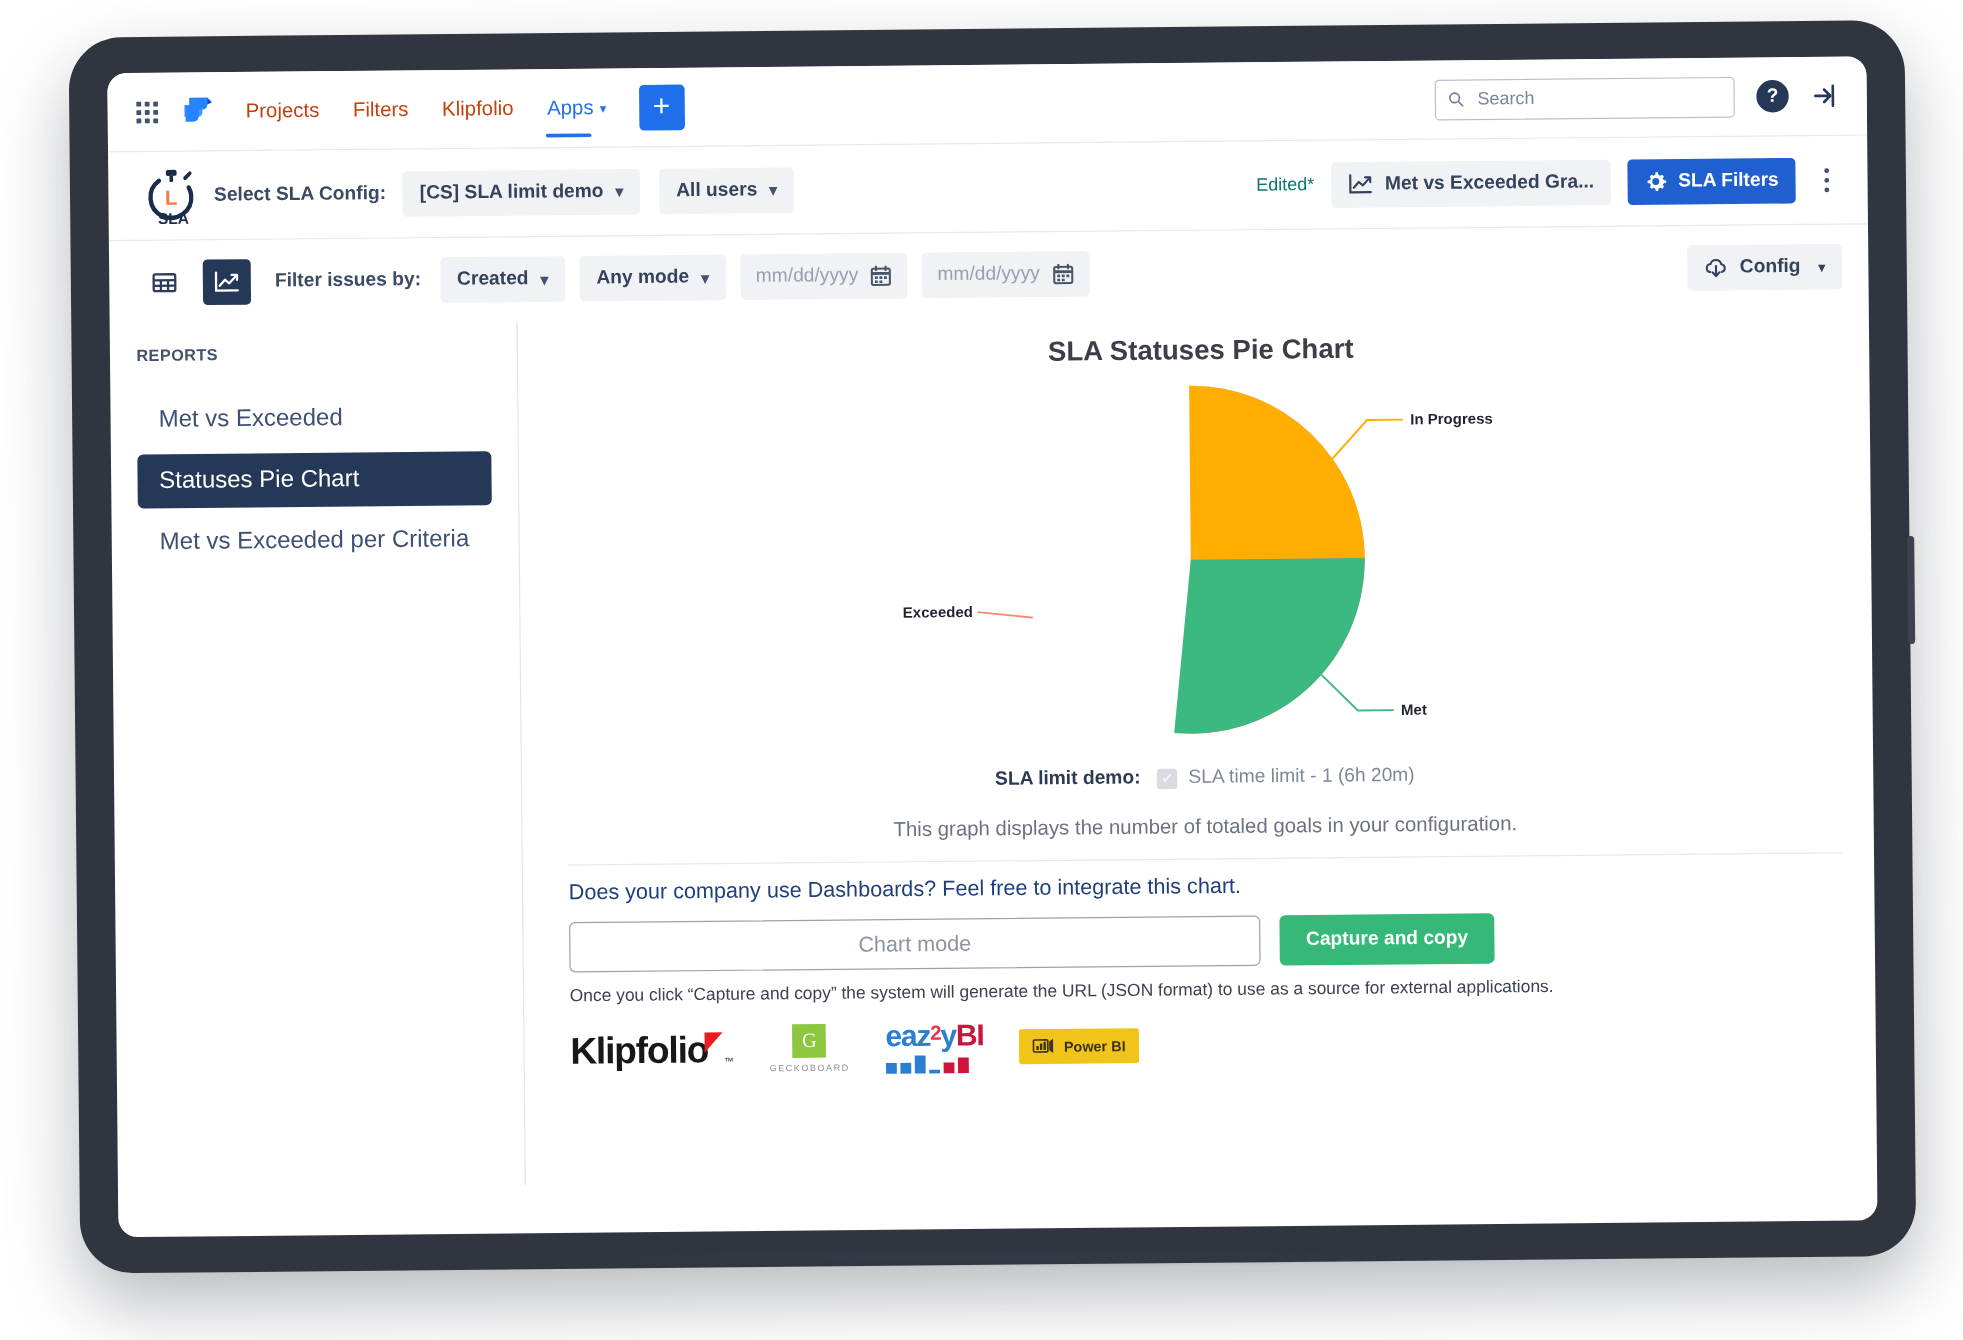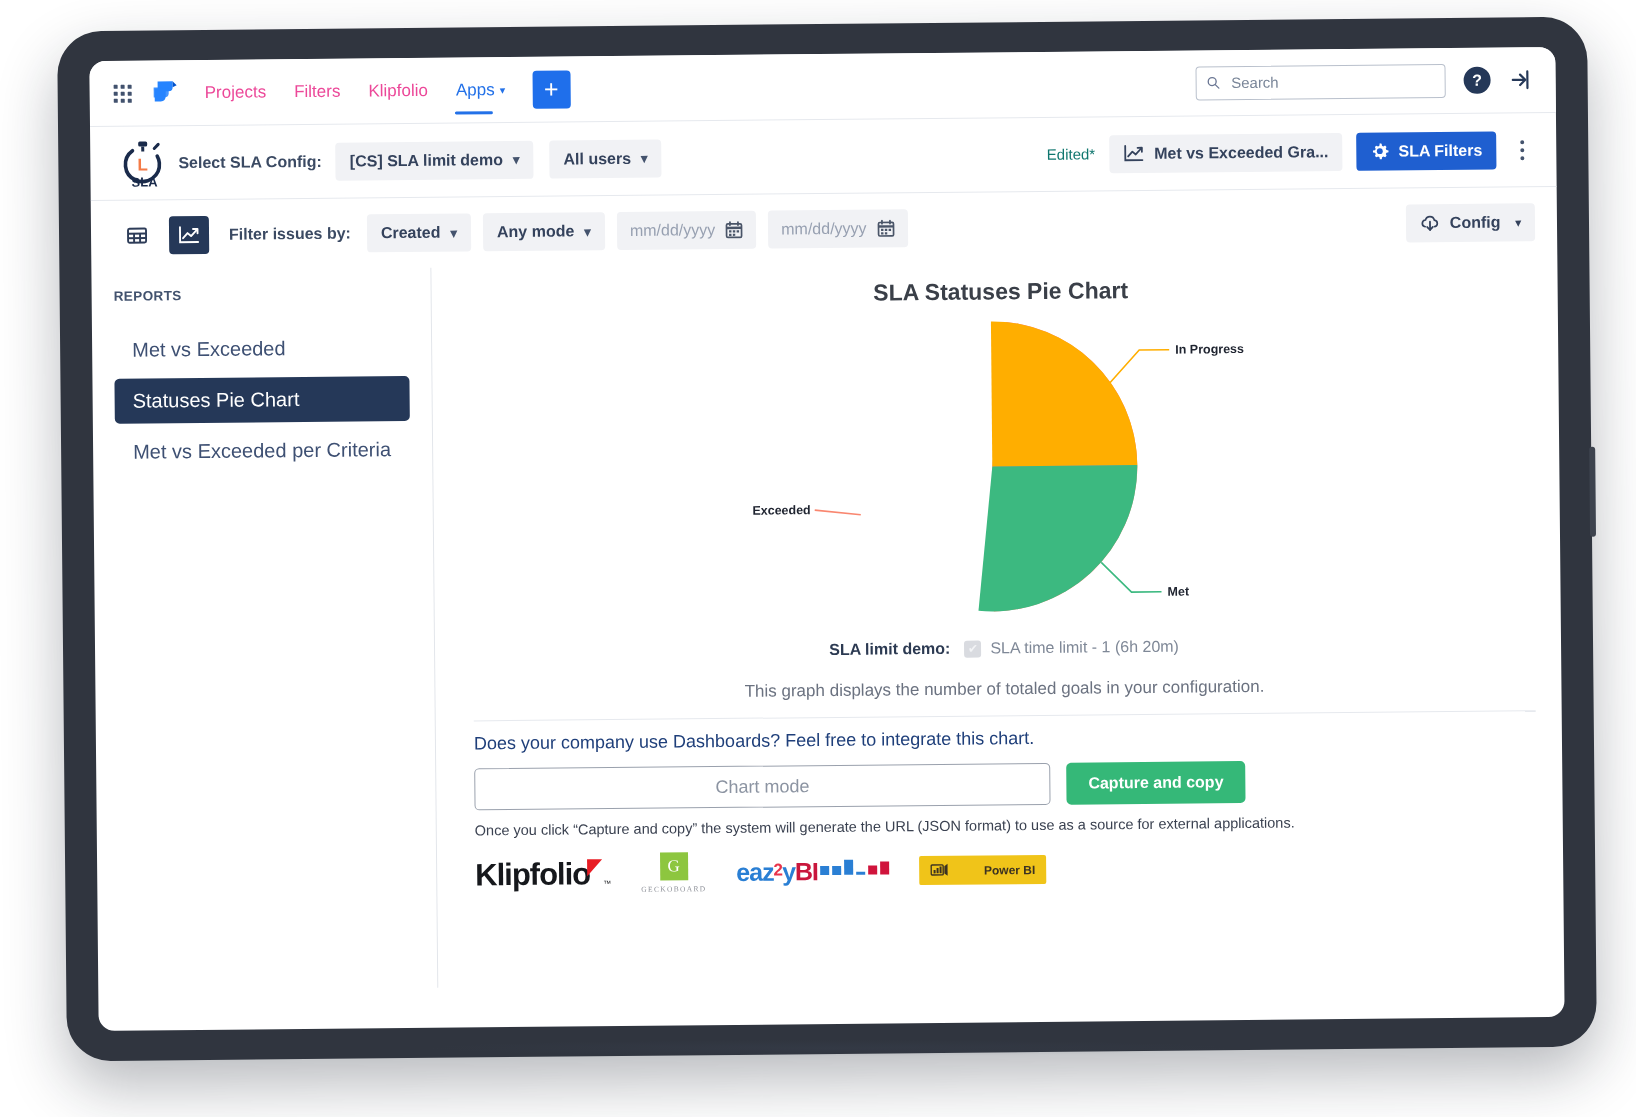--- a/index.html
+++ b/index.html
@@ -53,21 +53,21 @@
     padding: 0 22px 0 24px;
     border-bottom: 1px solid #e6e9ee;
     background: #fff;
   }
   .grid-icon { display: grid; grid-template-columns: repeat(3,4px); grid-gap: 3px; margin-right: 20px; cursor: pointer; }
   .grid-icon i { width: 4px; height: 4px; background: #42526e; display: block; border-radius: .5px; }
 
   .jira-logo { margin-right: 26px; display: flex; align-items: center; cursor: pointer; }
 
   .nav-item {
-    font-size: 17px; color: #ec4899; font-weight: 500;
+    font-size: 17px; color: #c2410c; font-weight: 500;
     margin-right: 26px; cursor: pointer; position: relative;
     padding: 20px 1px; white-space: nowrap;
   }
   .nav-item.active { color: #2371e8; }
   .nav-item.active::after {
     content:""; position:absolute; left:0; right:14px; bottom:6px; height:3px; background:#2371e8; border-radius:2px;
   }
   .caret { display:inline-block; margin-left:5px; font-size: 11px; vertical-align: 1px; }
 
   .create-btn {
@@ -190,33 +190,33 @@
     margin-left:-3px; margin-bottom: 13px;
   }
   .klip-tm { font-size:8px; color:#16181c; margin-left:1px; margin-bottom:1px; }
 
   
   .gecko { display:flex; flex-direction:column; align-items:center; gap:4px; }
   .gecko-sq {
     width: 28px; height: 28px; background:#8dc63f; display:flex; align-items:center; justify-content:center;
     color:#fff; font-size:17px; font-family:"Liberation Serif", serif;
   }
-  .gecko-txt { font-size:7.5px; letter-spacing:1.3px; color:#8e9199;font-family:Liberation Serif, serif; }
-
-  
-  .eazy { display:flex; flex-direction:row; gap: 2px; }
+  .gecko-txt { font-size:7.5px; letter-spacing:1.3px; color:#8e9199; }
+
+  
+  .eazy { display:flex; flex-direction:column; gap: 2px; }
   .eazy-top { font-size: 25px; font-weight:700; line-height:1; letter-spacing:-1px; }
   .eazy-bars { display:flex; align-items:flex-end; gap:3px; height:16px; }
   .eazy-bars span { display:block; }
 
   
   .pbi {
     background:#f0c419; border-radius:2px; padding: 6px 11px; display:flex; align-items:center; gap:7px;
   }
-  .pbi-txt { font-size:12px; font-weight:700; color:#3b3222;margin-left:28px; }
+  .pbi-txt { font-size:12px; font-weight:700; color:#3b3222; }
 </style>
 </head>
 <body>
 
 <div id="frame-outer">
   <div id="frame-btn"></div>
   <div id="frame-inner">
 
     <div class="topnav">
 

